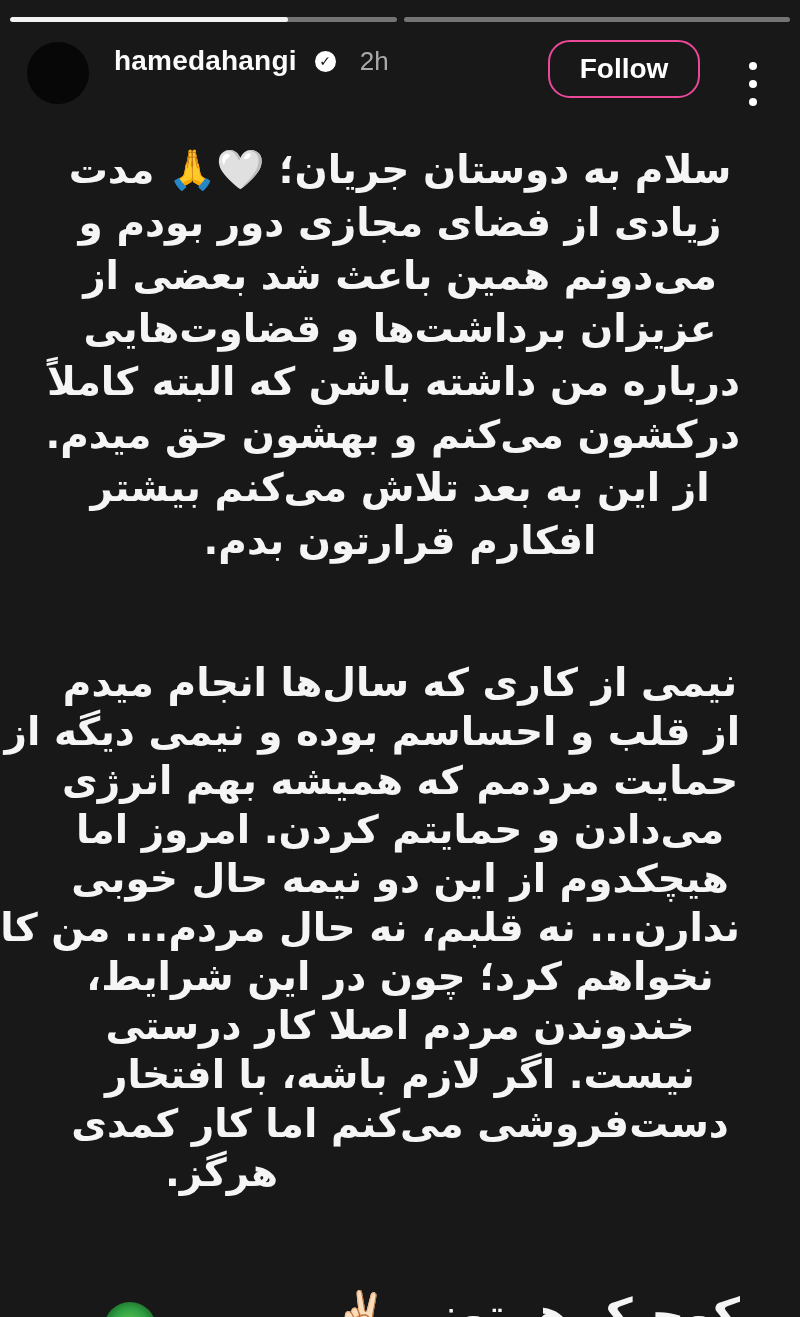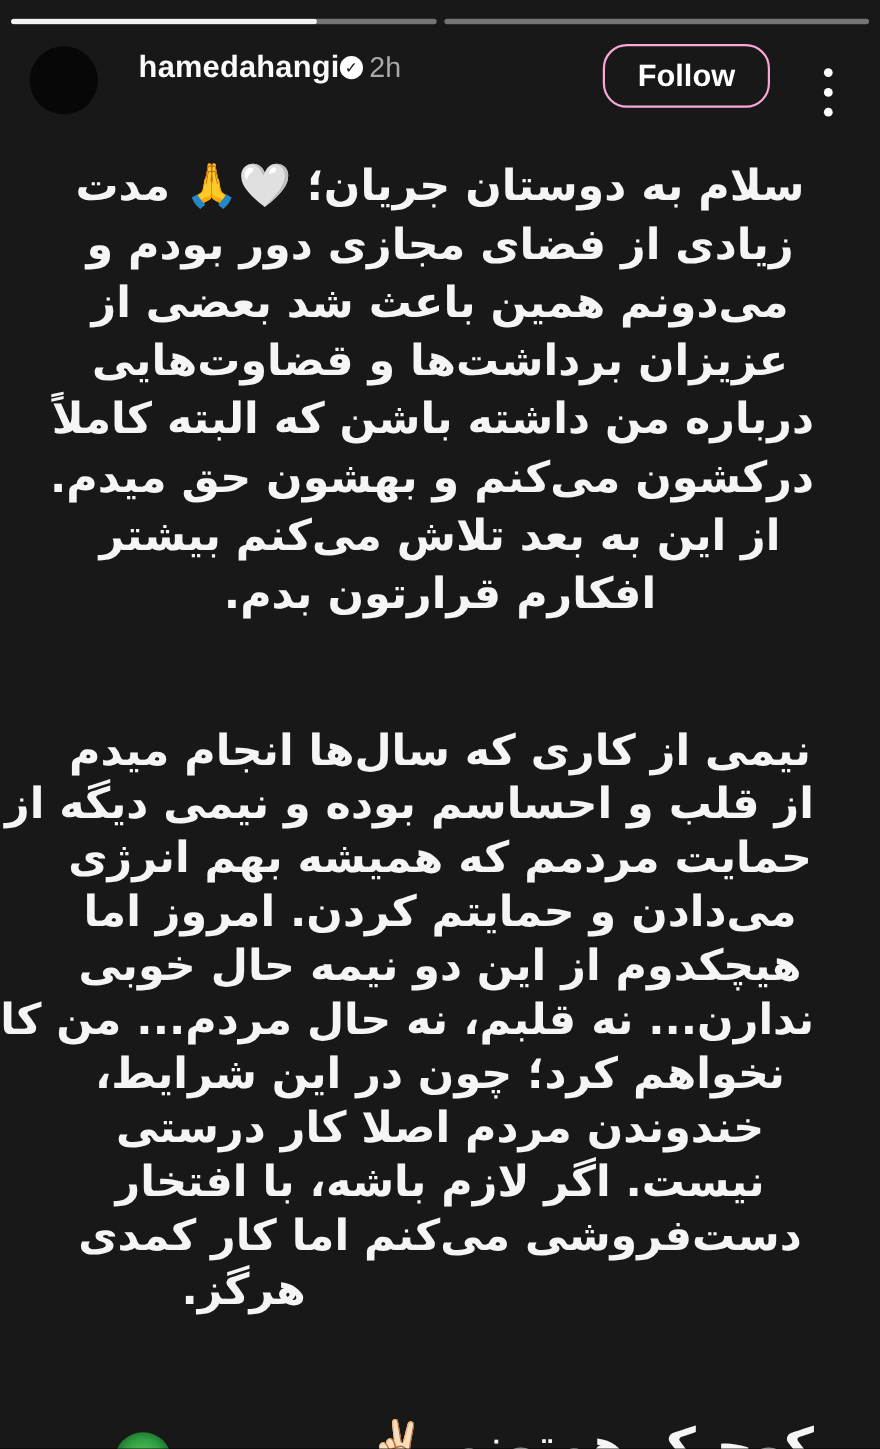--- a/index.html
+++ b/index.html
@@ -24,40 +24,40 @@
   }
   .progress .fill { height:100%; background:#f2f2f2; border-radius:3px; }
 
   
   .avatar {
     position:absolute; left:27px; top:42px; width:62px; height:62px;
     border-radius:50%; background:#070707;
   }
   .name-row {
     position:absolute; left:114px; top:44px; height:34px;
-    display:flex; align-items:center; gap:0;margin-left:12px;
+    display:flex; align-items:center; gap:18px;
   }
   .username { color:#fafafa; font-size:28px; font-weight:bold; letter-spacing:.2px; }
   .badge {
     width:21px; height:21px; border-radius:50%; background:#fff;
     color:#151515; font-size:14px; font-weight:bold;
     display:inline-flex; align-items:center; justify-content:center;
   }
   .timestamp { color:#a9a9a9; font-size:26px; margin-left:6px; }
   .added-row {
     position:absolute; left:114px; top:80px; height:30px;
     display:flex; align-items:center; gap:10px;
     color:#f2f2f2; font-size:24px;
   }
   .added-target { font-family:"DejaVu Sans",sans-serif; direction:rtl; }
   .chevron { color:#e8e8e8; font-size:30px; line-height:24px; transform:scaleY(1.25); }
 
   .follow-btn {
     position:absolute; left:548px; top:40px; width:152px; height:58px;
-    border:2px solid #f9a8d4; border-radius:22px; background:transparent;
+    border:2px solid #ec4899; border-radius:22px; background:transparent;
     color:#fff; font-size:28px; font-weight:600;
     font-family:"Liberation Sans","DejaVu Sans",sans-serif;
     display:flex; align-items:center; justify-content:center;
     cursor:pointer;
   }
   .kebab {
     position:absolute; left:741px; top:52px; width:24px; height:64px;
     display:flex; flex-direction:column; align-items:center; justify-content:center;
     cursor:pointer;
   }

